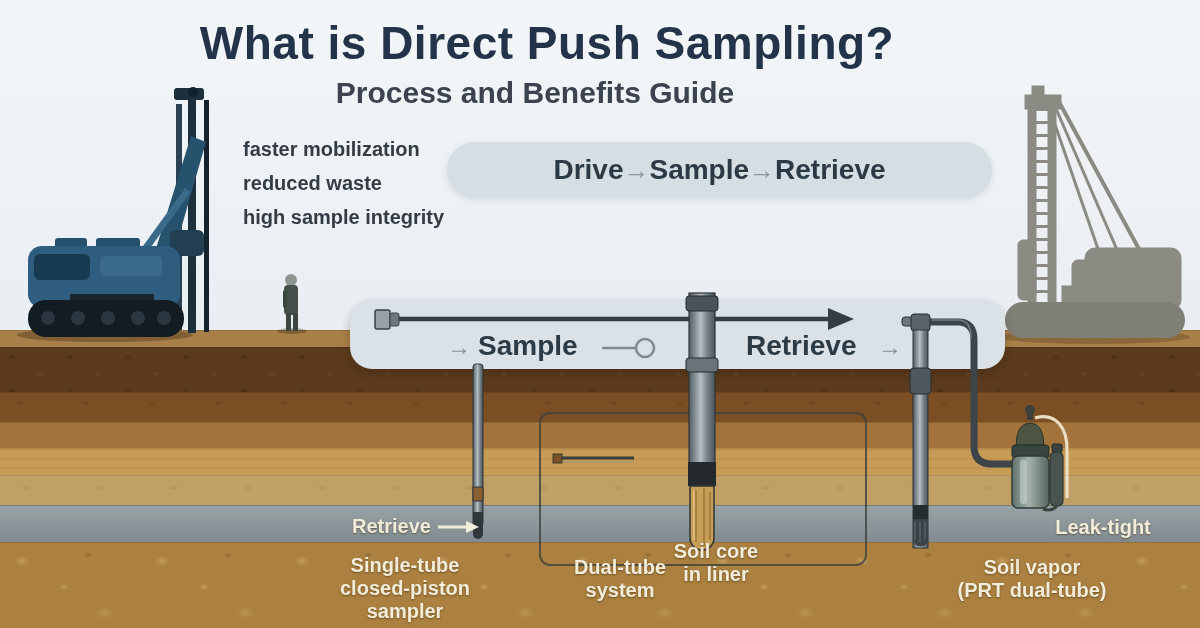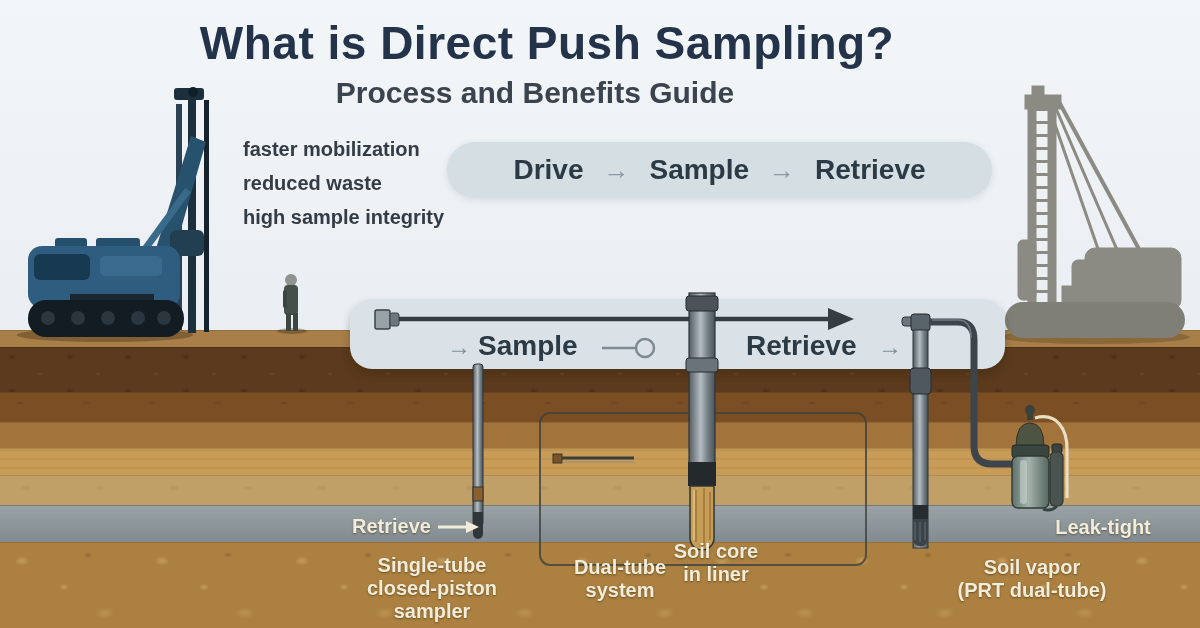--- a/index.html
+++ b/index.html
@@ -9,21 +9,21 @@
   
   .title{position:absolute;left:72px;top:16px;width:950px;text-align:center;
     font-size:46px;font-weight:800;color:#22334a;letter-spacing:.5px;}
   .subtitle{position:absolute;left:60px;top:76px;width:950px;text-align:center;
     font-size:30px;font-weight:700;color:#3a434e;}
   .benefits{position:absolute;left:228px;top:138px;z-index:3;}
   .benefits div{font-size:20px;font-weight:600;color:#333c45;margin-bottom:11px;margin-left:15px;}
   
   .pill{position:absolute;left:447px;top:142px;width:545px;height:56px;border-radius:28px;
     background:#d5dee3;box-shadow:0 2px 7px rgba(40,60,80,.12);z-index:4;
-    display:flex;align-items:center;justify-content:center;gap:20px;}
+    display:flex;align-items:center;justify-content:center;}
   .pill .step{font-size:28px;font-weight:800;color:#2b3a45;}
   .pill .arr{font-size:26px;font-weight:700;color:#8a98a1;}
   
   .ground{position:absolute;left:0;top:330px;width:1200px;height:298px;z-index:1;}
   .ground .layer{position:absolute;left:0;width:100%;border-top:1px solid rgba(0,0,0,.12);}
   .l-surface{top:0;height:17px;background:#a87f48;border-top:2px solid #c9a86b;}
   .l-dark{top:17px;height:45px;background:#5b3a1d;
     background-image:radial-gradient(6px 4px at 12px 9px,rgba(0,0,0,.22),transparent 70%),
                      radial-gradient(5px 3px at 40px 26px,rgba(255,220,160,.10),transparent 70%);
     background-size:58px 34px;}
@@ -223,21 +223,21 @@
       <path d="M1057 506 q-6 6 -14 3" fill="none" stroke="#39433f" stroke-width="3"></path>
     </g>
   </svg>
 
   <div class="lab lab-left" style="left:352px;top:515px;">Retrieve</div>
   <svg style="position:absolute;left:438px;top:519px;z-index:8;" width="42" height="16">
     <line x1="0" y1="8" x2="28" y2="8" stroke="#f2ecda" stroke-width="3"></line>
     <polygon points="28,2 41,8 28,14" fill="#f2ecda"></polygon>
   </svg>
 
-  <div class="lab" style="left:432px;top:554px;">Single-tube
+  <div class="lab" style="left:405px;top:554px;">Single-tube
 closed-piston
 sampler</div>
   <div class="lab" style="left:596px;top:556px;margin-left:24px;">Dual-tube
 system</div>
   <div class="lab" style="left:716px;top:540px;">Soil core
 in liner</div>
   <div class="lab" style="left:1103px;top:516px;">Leak-tight</div>
   <div class="lab" style="left:1032px;top:556px;">Soil vapor
 (PRT dual-tube)</div>
 

